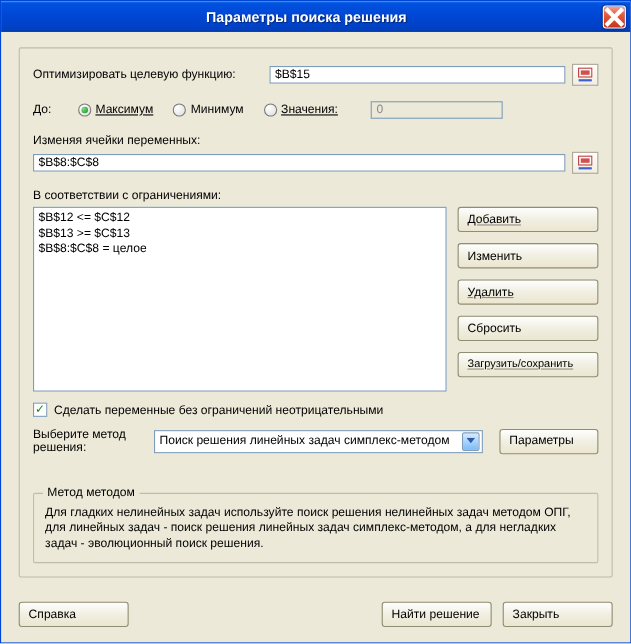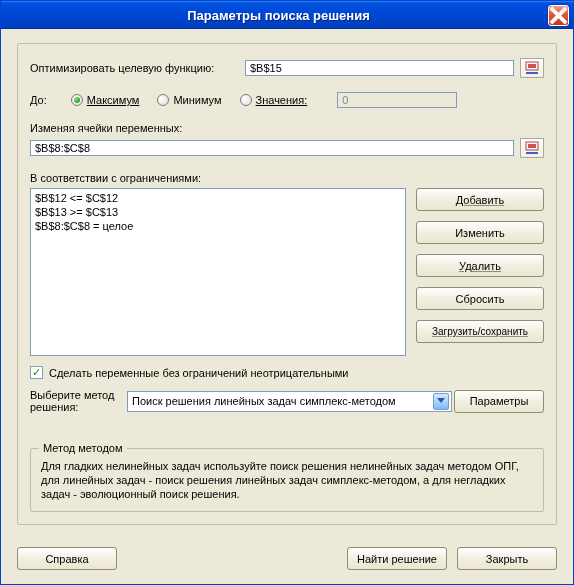--- a/index.html
+++ b/index.html
@@ -106,34 +106,34 @@
   .side-buttons { display: flex; flex-direction: column; gap: 10px; width: 128px; }
   .btn {
     height: 23px;
     border: 1px solid #8e8e73;
     border-radius: 3px;
     background: linear-gradient(to bottom, #fefefe, #f1efe2 50%, #ece6d0);
     font-family: Tahoma, Arial, sans-serif;
     font-size: 11px;
     cursor: pointer;
     padding: 0 8px;
-    display: flex; align-items: center; justify-content: center;
+    display: flex; align-items: center; justify-content: flex-start;
     text-decoration: none;
   }
   .btn.underline span { text-decoration: underline; text-decoration-color: rgba(0,0,0,0.4); }
   .checkbox-row { display: flex; align-items: center; gap: 6px; margin: 10px 0 10px 0; }
   .checkbox {
     width: 13px; height: 13px;
     border: 1px solid #7f9db9;
     background: #fff;
     display: flex; align-items: center; justify-content: center;
     color: #1a8a1a;
     font-size: 11px; line-height: 1;
   }
-  .method-row { display: flex; align-items: center; gap: 2px; margin-bottom: 12px; }
+  .method-row { display: flex; align-items: center; gap: 15px; margin-bottom: 12px; }
   .method-label { width: 95px; }
   .select {
     flex: 1;
     height: 21px;
     border: 1px solid #7f9db9;
     background: #fff;
     display: flex; align-items: center;
     padding: 0 2px 0 4px;
     cursor: pointer;
   }

